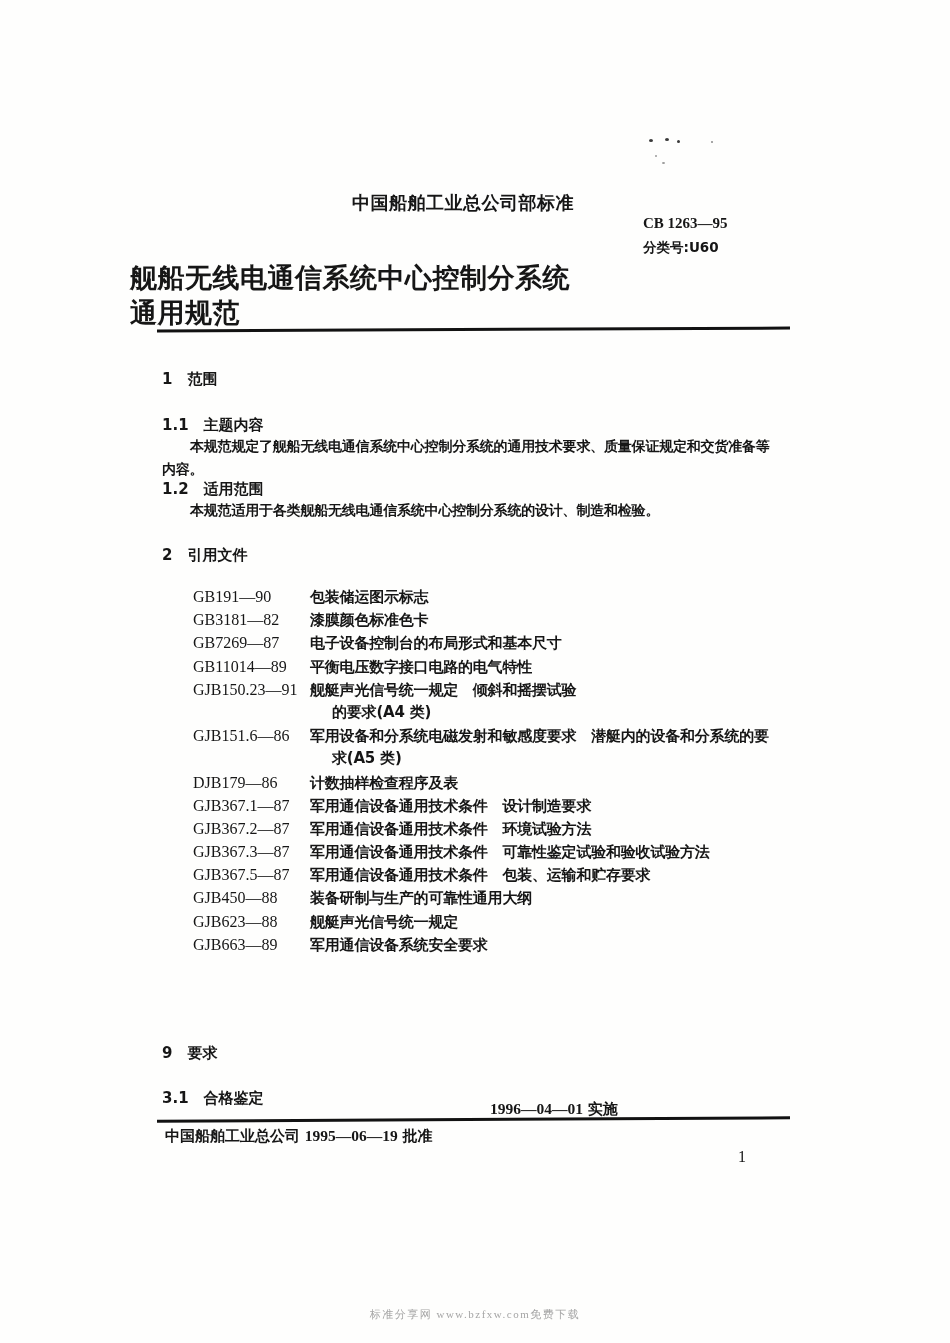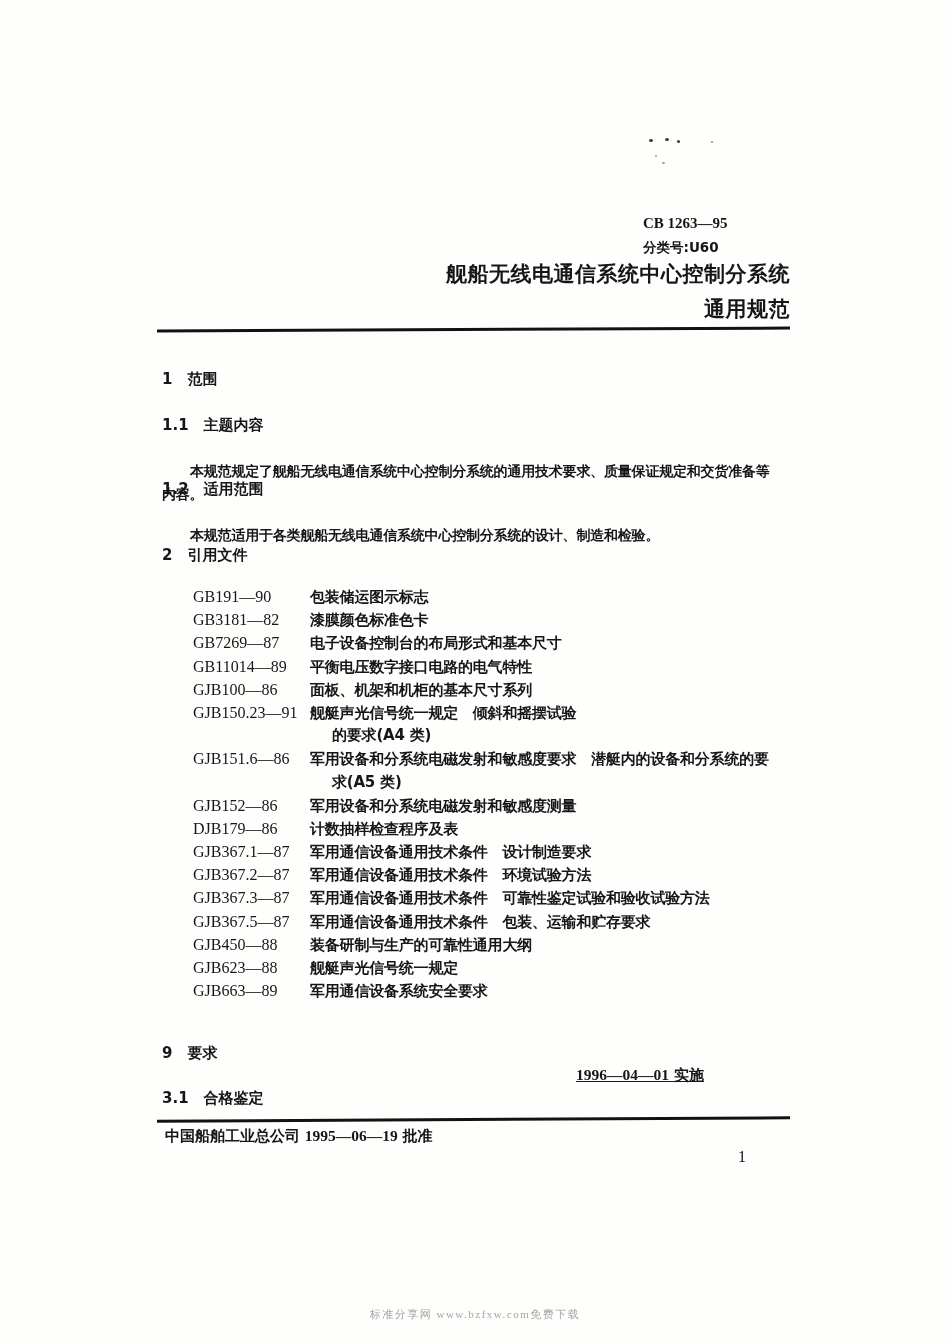--- a/index.html
+++ b/index.html
@@ -6,45 +6,45 @@
   .page{
     position:relative;width:950px;height:1343px;background:#fefefd;
     color:#161616;font-family:"DejaVu Sans",sans-serif;overflow:hidden;
   }
   .abs{position:absolute;white-space:nowrap;}
   .cn{font-weight:700;}
   .org-label{left:352px;top:191px;font-size:18px;font-weight:700;letter-spacing:0.5px;}
   .std-num{left:643px;top:215px;font-size:15px;font-weight:700;
     font-family:"Liberation Serif","DejaVu Serif",serif;}
   .std-class{left:643px;top:239px;font-size:13.5px;font-weight:700;}
-  .doc-title{left:130px;width:660px;text-align:right;font-size:21px;font-weight:700;letter-spacing:0.5px;}
+  .doc-title{left:130px;width:660px;text-align:left;font-size:27px;font-weight:700;letter-spacing:0.5px;}
   .title1{top:260px;}
   .title2{top:295px;}
   .rule{position:absolute;background:#121212;height:3px;}
   .rule-top{left:157px;top:328px;width:633px;transform:rotate(-0.25deg);}
   .rule-bottom{left:157px;top:1118px;width:633px;transform:rotate(-0.3deg);}
   .sec-h{font-size:15px;font-weight:700;}
   .h1{left:162px;top:370px;}
   .h1-1{left:162px;top:416px;}
-  .p-line{font-size:14px;font-weight:600;letter-spacing:-0.2px;margin-top:25px;}
+  .p-line{font-size:14px;font-weight:600;letter-spacing:-0.2px;}
   .p1a{left:190px;top:438px;}
   .p1b{left:162px;top:461px;}
   .h1-2{left:162px;top:480px;}
   .p2{left:190px;top:502px;}
   .h2{left:162px;top:546px;}
   .h3{left:162px;top:1044px;}
   .h3-1{left:162px;top:1089px;}
   .ref-list{left:193px;top:585px;font-size:15px;}
   .ref-line{height:23.2px;line-height:23.2px;white-space:nowrap;}
   .ref-code{display:inline-block;width:117px;font-family:"Liberation Serif","DejaVu Serif",serif;
     font-weight:400;font-size:16px;}
   .ref-title{font-weight:700;letter-spacing:-0.2px;}
   .ref-cont{padding-left:139px;font-weight:700;letter-spacing:-0.2px;}
   .footer-left{left:165px;top:1127px;font-size:15px;}
-  .footer-right{left:490px;top:1066px;width:300px;text-align:center;font-size:15px;text-decoration:underline;}
+  .footer-right{left:490px;top:1100px;width:300px;text-align:left;font-size:15px;}
   .date{font-family:"Liberation Serif","DejaVu Serif",serif;font-weight:600;font-size:15.5px;}
   .page-num{left:738px;top:1148px;font-size:16px;
     font-family:"Liberation Serif","DejaVu Serif",serif;}
   .watermark{left:0;right:0;top:1307px;text-align:center;font-size:11px;
     font-family:"Liberation Serif","DejaVu Serif",serif;color:#a5a5a5;letter-spacing:1.5px;}
   .speck{position:absolute;border-radius:50%;background:#3a3a3a;}
   .speck.s1{left:649px;top:139px;width:4px;height:3px;}
   .speck.s2{left:665px;top:138px;width:4px;height:3px;}
   .speck.s3{left:677px;top:140px;width:3px;height:3px;}
   .speck.s4{left:711px;top:141px;width:2px;height:2px;background:#8a8a8a;}
@@ -56,20 +56,21 @@
 
 <div class="page">
 
   <div class="speck s1"></div>
   <div class="speck s2"></div>
   <div class="speck s3"></div>
   <div class="speck s4"></div>
   <div class="speck s5"></div>
   <div class="speck s6"></div>
 
+  <div class="abs org-label">中国船舶工业总公司部标准</div>
   <div class="abs std-num">CB 1263—95</div>
   <div class="abs std-class">分类号:U60</div>
 
   <div class="abs doc-title title1">舰船无线电通信系统中心控制分系统</div>
   <div class="abs doc-title title2">通用规范</div>
 
   <div class="rule rule-top"></div>
 
   <div class="abs sec-h cn h1">1　范围</div>
   <div class="abs sec-h cn h1-1">1.1　主题内容</div>
@@ -77,26 +78,24 @@
   <div class="abs p-line p1b">内容。</div>
   <div class="abs sec-h cn h1-2">1.2　适用范围</div>
   <div class="abs p-line p2">本规范适用于各类舰船无线电通信系统中心控制分系统的设计、制造和检验。</div>
 
   <div class="abs sec-h cn h2">2　引用文件</div>
   <div class="abs ref-list">
       <div class="ref-line"><span class="ref-code">GB191—90</span><span class="ref-title">包装储运图示标志</span></div>
       <div class="ref-line"><span class="ref-code">GB3181—82</span><span class="ref-title">漆膜颜色标准色卡</span></div>
       <div class="ref-line"><span class="ref-code">GB7269—87</span><span class="ref-title">电子设备控制台的布局形式和基本尺寸</span></div>
       <div class="ref-line"><span class="ref-code">GB11014—89</span><span class="ref-title">平衡电压数字接口电路的电气特性</span></div>
-      <div class="ref-line"><span class="ref-code">GJB100—86</span><span class="ref-title">面板、机架和机柜的基本尺寸系列</span></div>
       <div class="ref-line"><span class="ref-code">GJB150.23—91</span><span class="ref-title">舰艇声光信号统一规定　倾斜和摇摆试验</span></div>
       <div class="ref-line ref-cont">的要求(A4 类)</div>
       <div class="ref-line"><span class="ref-code">GJB151.6—86</span><span class="ref-title">军用设备和分系统电磁发射和敏感度要求　潜艇内的设备和分系统的要</span></div>
       <div class="ref-line ref-cont">求(A5 类)</div>
-      <div class="ref-line"><span class="ref-code">GJB152—86</span><span class="ref-title">军用设备和分系统电磁发射和敏感度测量</span></div>
       <div class="ref-line"><span class="ref-code">DJB179—86</span><span class="ref-title">计数抽样检查程序及表</span></div>
       <div class="ref-line"><span class="ref-code">GJB367.1—87</span><span class="ref-title">军用通信设备通用技术条件　设计制造要求</span></div>
       <div class="ref-line"><span class="ref-code">GJB367.2—87</span><span class="ref-title">军用通信设备通用技术条件　环境试验方法</span></div>
       <div class="ref-line"><span class="ref-code">GJB367.3—87</span><span class="ref-title">军用通信设备通用技术条件　可靠性鉴定试验和验收试验方法</span></div>
       <div class="ref-line"><span class="ref-code">GJB367.5—87</span><span class="ref-title">军用通信设备通用技术条件　包装、运输和贮存要求</span></div>
       <div class="ref-line"><span class="ref-code">GJB450—88</span><span class="ref-title">装备研制与生产的可靠性通用大纲</span></div>
       <div class="ref-line"><span class="ref-code">GJB623—88</span><span class="ref-title">舰艇声光信号统一规定</span></div>
       <div class="ref-line"><span class="ref-code">GJB663—89</span><span class="ref-title">军用通信设备系统安全要求</span></div>
     </div>
 

